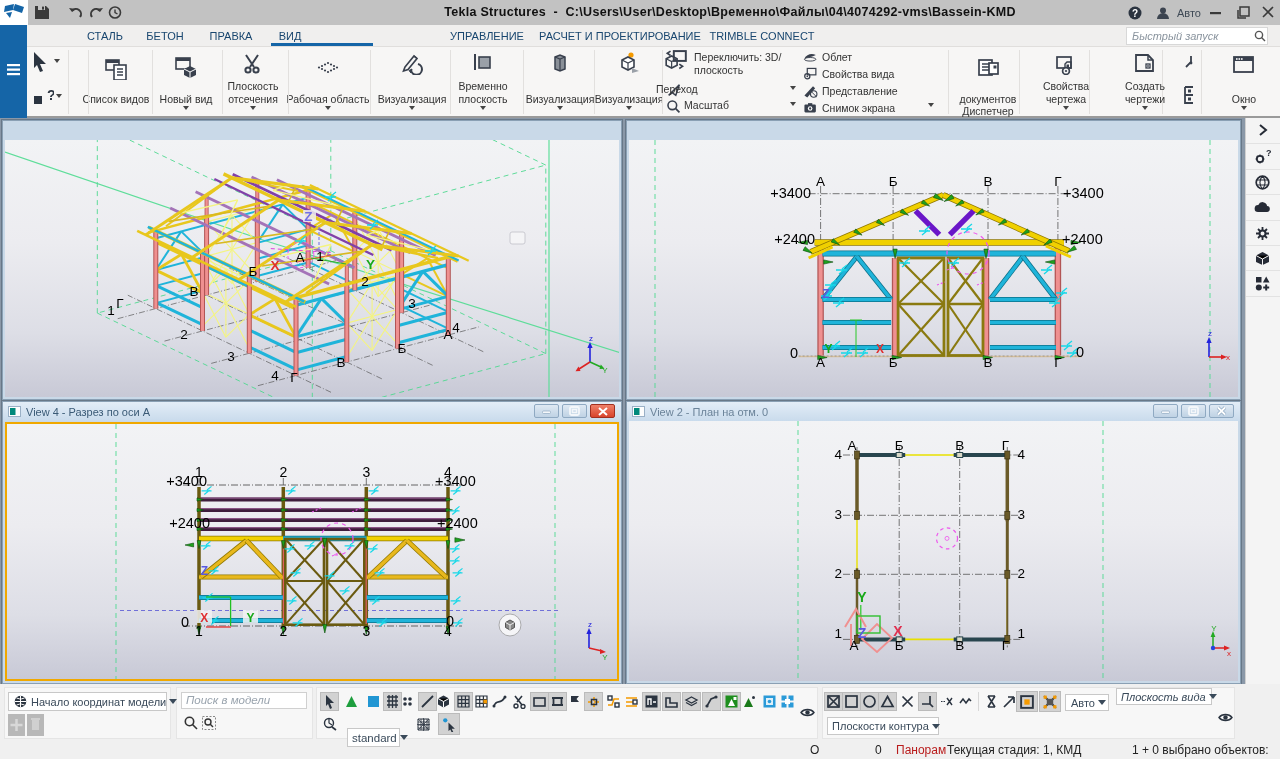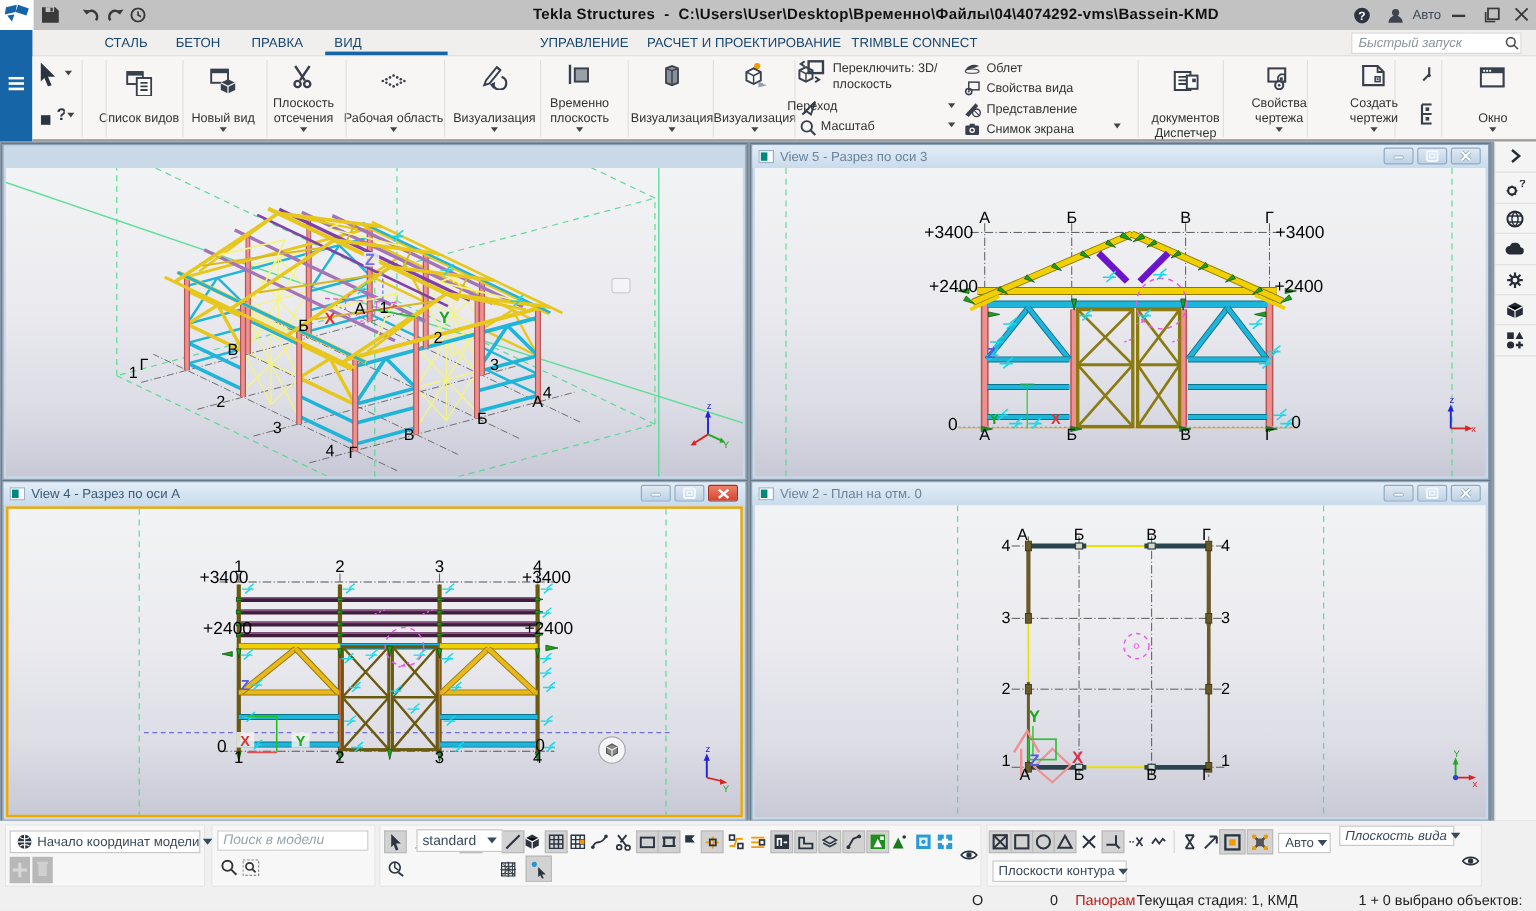--- a/index.html
+++ b/index.html
@@ -518,46 +518,20 @@
           <polygon points="585,202 582.4,208 587.6,208" fill="#2222dd"></polygon>
           <text x="586.0" y="201.0" font-family="Liberation Sans, sans-serif" font-size="8" fill="#2222dd" text-anchor="middle" font-weight="normal">z</text>
           <line x1="585" y1="222" x2="574" y2="229" stroke="#dd2222" stroke-width="1.6"></line>
           <polygon points="570.5,231.2 575.5,231 573.5,226.6" fill="#dd2222"></polygon>
           <line x1="585" y1="222" x2="596" y2="227" stroke="#22aa22" stroke-width="1.6"></line>
           <polygon points="599.5,228.8 594.5,229 595.8,224.6" fill="#22aa22"></polygon>
           <text x="600.0" y="233.0" font-family="Liberation Sans, sans-serif" font-size="8" fill="#22aa22" text-anchor="middle" font-weight="normal">Y</text>
         </svg></div>
     </div>
     <div class="vp" style="left:626px;top:120px;width:615px;height:280px;">
-      <div class="vptitle" style="color:#6b8399;">
-        <svg style="margin-left:5px;" width="13" height="11">
-          <rect x="0.5" y="0.5" width="12" height="10" fill="#fdfdfd" stroke="#9ab0c6"></rect>
-          <rect x="2" y="2" width="5.5" height="7" fill="#00897b"></rect>
-        </svg>
-        <span style="margin-left:5px;">View 5 - Разрез по оси 3</span>
-        <span style="position:absolute;right:6px;top:2px;display:flex;">
-          <div class="vpbtn">
-            <svg width="11" height="9">
-              <rect x="1.5" y="4" width="8" height="2.5" rx="1" fill="#f4f7fa" stroke="#8fa9c2" stroke-width="0.7"></rect>
-            </svg>
-          </div>
-          <div class="vpbtn">
-            <svg width="11" height="10">
-              <rect x="1" y="1" width="9" height="8" rx="1.5" fill="none" stroke="#f4f7fa" stroke-width="1.8"></rect>
-              <rect x="3.5" y="3.5" width="4" height="3" fill="none" stroke="#f4f7fa" stroke-width="1.4"></rect>
-            </svg>
-          </div>
-          <div class="vpbtn">
-            <svg width="11" height="10">
-              <path d="M2,1.5 L9,8.5 M9,1.5 L2,8.5" stroke="#8fa9c2" stroke-width="3.2"></path>
-              <path d="M2,1.5 L9,8.5 M9,1.5 L2,8.5" stroke="#ffffff" stroke-width="1.8"></path>
-            </svg>
-          </div>
-        </span>
-      </div>
       <div class="vpbody" style=""><svg width="611" height="259" viewBox="0 0 611 259">
           <line x1="26.0" y1="0.0" x2="26.0" y2="259.0" stroke="#4fd990" stroke-width="1" stroke-dasharray="5,4" opacity="0.9" stroke-linecap="butt"></line>
           <line x1="581.0" y1="0.0" x2="581.0" y2="259.0" stroke="#4fd990" stroke-width="1" stroke-dasharray="5,4" opacity="0.9" stroke-linecap="butt"></line>
           <line x1="191.6" y1="46.0" x2="191.6" y2="220.0" stroke="#555" stroke-width="0.8" stroke-dasharray="7,2,1,2" stroke-linecap="butt"></line>
           <line x1="264.1" y1="46.0" x2="264.1" y2="220.0" stroke="#555" stroke-width="0.8" stroke-dasharray="7,2,1,2" stroke-linecap="butt"></line>
           <line x1="359.0" y1="46.0" x2="359.0" y2="220.0" stroke="#555" stroke-width="0.8" stroke-dasharray="7,2,1,2" stroke-linecap="butt"></line>
           <line x1="428.9" y1="46.0" x2="428.9" y2="220.0" stroke="#555" stroke-width="0.8" stroke-dasharray="7,2,1,2" stroke-linecap="butt"></line>
           <line x1="179.6" y1="53.7" x2="440.9" y2="53.7" stroke="#555" stroke-width="0.8" stroke-dasharray="7,2,1,2" stroke-linecap="butt"></line>
           <line x1="169.6" y1="216.5" x2="452.9" y2="216.5" stroke="#d8c09a" stroke-width="1.5" stroke-linecap="butt"></line>
           <line x1="169.6" y1="216.0" x2="452.9" y2="216.0" stroke="#888" stroke-width="0.7" stroke-dasharray="2,2" stroke-linecap="butt"></line>
@@ -1276,21 +1250,21 @@
         <circle cx="7.5" cy="7.5" r="2.2" fill="#2b3440"></circle>
       </svg>
     </div>
     <div class="tbtn" style="left:321px;top:715px;">
       <svg width="15" height="15" viewBox="0 0 15 15">
         <circle cx="6" cy="6" r="4.5" fill="none" stroke="#2b3440" stroke-width="1.4"></circle>
         <path d="M6,1.5 V6 l3,2" stroke="#2b3440" stroke-width="1.2" fill="none"></path>
         <path d="M9,10 l4,3" stroke="#2b3440" stroke-width="1.6"></path>
       </svg>
     </div>
-    <div class="ddown" style="left:347px;top:691px;width:72px;height:19px;padding:0 4px;">
+    <div class="ddown" style="left:347px;top:728px;width:53px;height:19px;padding:0 4px;">
       <span>standard</span>
       <span class="caret"></span>
     </div>
     <div class="tbtn" style="left:414px;top:715px;">
       <svg width="15" height="15" viewBox="0 0 15 15">
         <path d="M2,2 h11 v11 h-11 Z" fill="none" stroke="#2b3440" stroke-width="1"></path>
         <path d="M2,5 h11 M2,8 h11 M2,11 h11 M5,2 v11 M8,2 v11 M11,2 v11" stroke="#2b3440" stroke-width="0.8"></path>
         <path d="M2,2 L13,13 M13,2 L2,13 M7.5,1 v13 M1,7.5 h13" stroke="#2b3440" stroke-width="0.7"></path>
       </svg>
     </div>

